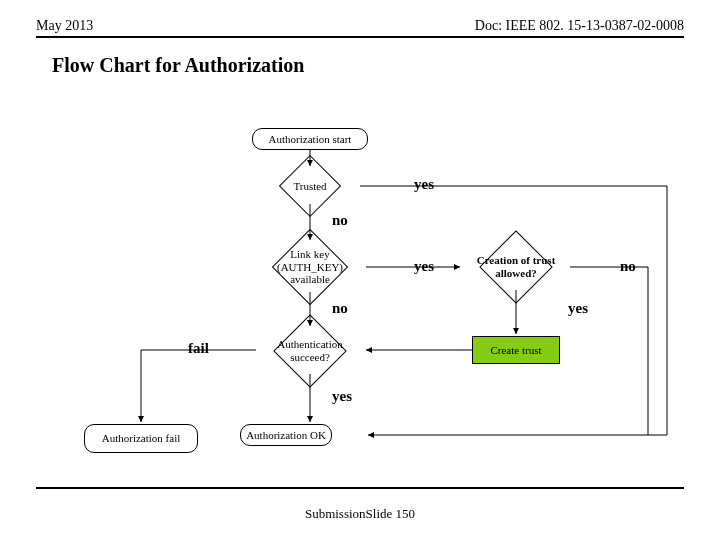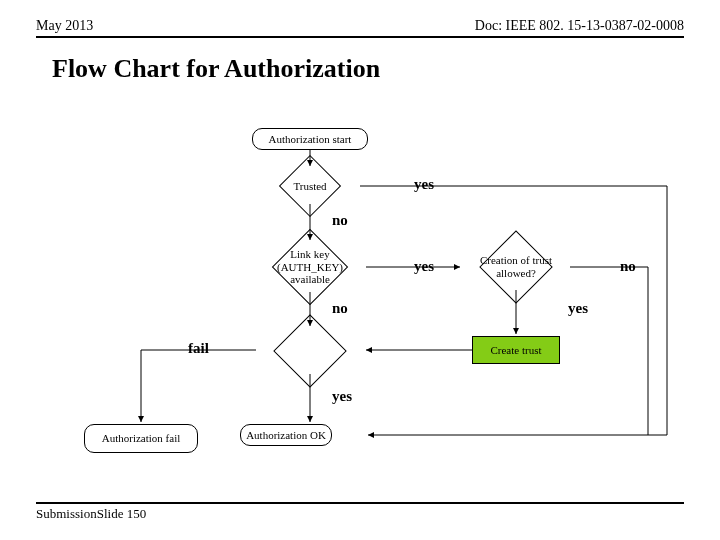--- a/index.html
+++ b/index.html
@@ -20,32 +20,32 @@
     justify-content: space-between;
     border-bottom: 2px solid #000;
     padding-bottom: 2px;
     font-weight: normal;
     font-size: 14px;
   }
   .title {
     position: absolute;
     top: 54px;
     left: 52px;
-    font-size: 26px;
+    font-size: 20px;
     font-weight: bold;
   }
   .footer {
     position: absolute;
     bottom: 18px;
     left: 36px;
     right: 36px;
     display: flex;
-    justify-content: flex-start;
+    justify-content: center;
     border-top: 2px solid #000;
-    padding-top: 2px;
+    padding-top: 17px;
     font-size: 13px;
   }
   .footer .right { text-align: right; }
   .footer .right .line1 { font-style: italic; }
   .shape {
     position: absolute;
     display: flex;
     align-items: center;
     justify-content: center;
     text-align: center;
@@ -113,23 +113,24 @@
   <span class="inner-text">Trusted</span>
 </div>
 
 <div class="shape decision" style="left:254px; top:242px; width:112px; height:50px;">
   <div class="diamond-shape" style="width:54px; height:54px;"></div>
   <span class="inner-text">Link key (AUTH_KEY) available</span>
 </div>
 
 <div class="shape decision" style="left:256px; top:328px; width:108px; height:46px;">
   <div class="diamond-shape" style="width:52px; height:52px;"></div>
+  <span class="inner-text">Authentication succeed?</span>
 </div>
 
-<div class="shape decision" style="left:462px; top:244px; width:108px; height:46px;">
+<div class="shape decision" style="left:462px; top:244px; width:108px; height:46px;font-weight:bold;">
   <div class="diamond-shape" style="width:52px; height:52px;"></div>
   <span class="inner-text">Creation of trust allowed?</span>
 </div>
 
 <div class="shape process" style="left:472px; top:336px; width:88px; height:28px;">
   <span>Create trust</span>
 </div>
 
 <div class="shape terminator" style="left:84px; top:424px; width:114px; height:29px;">
   <span>Authorization fail</span>

